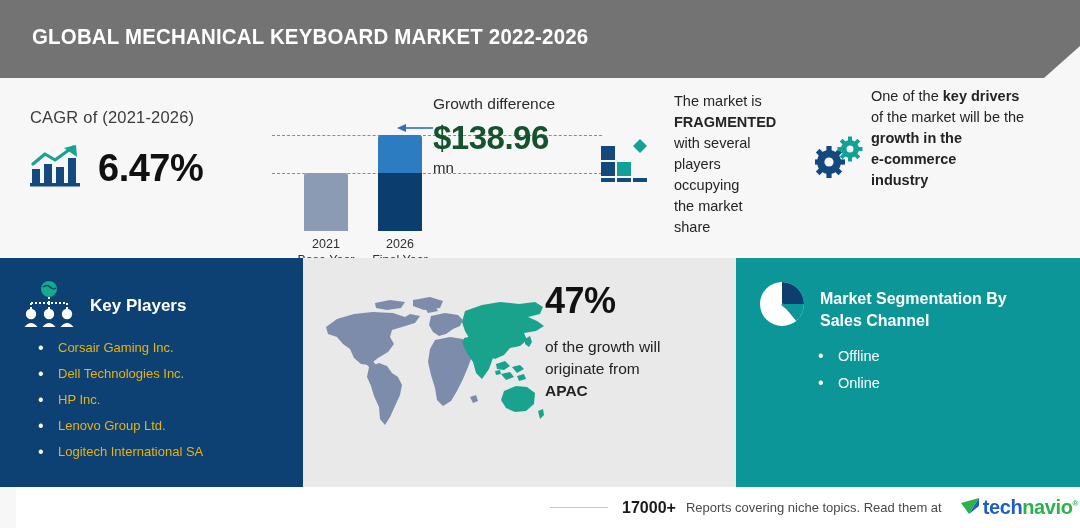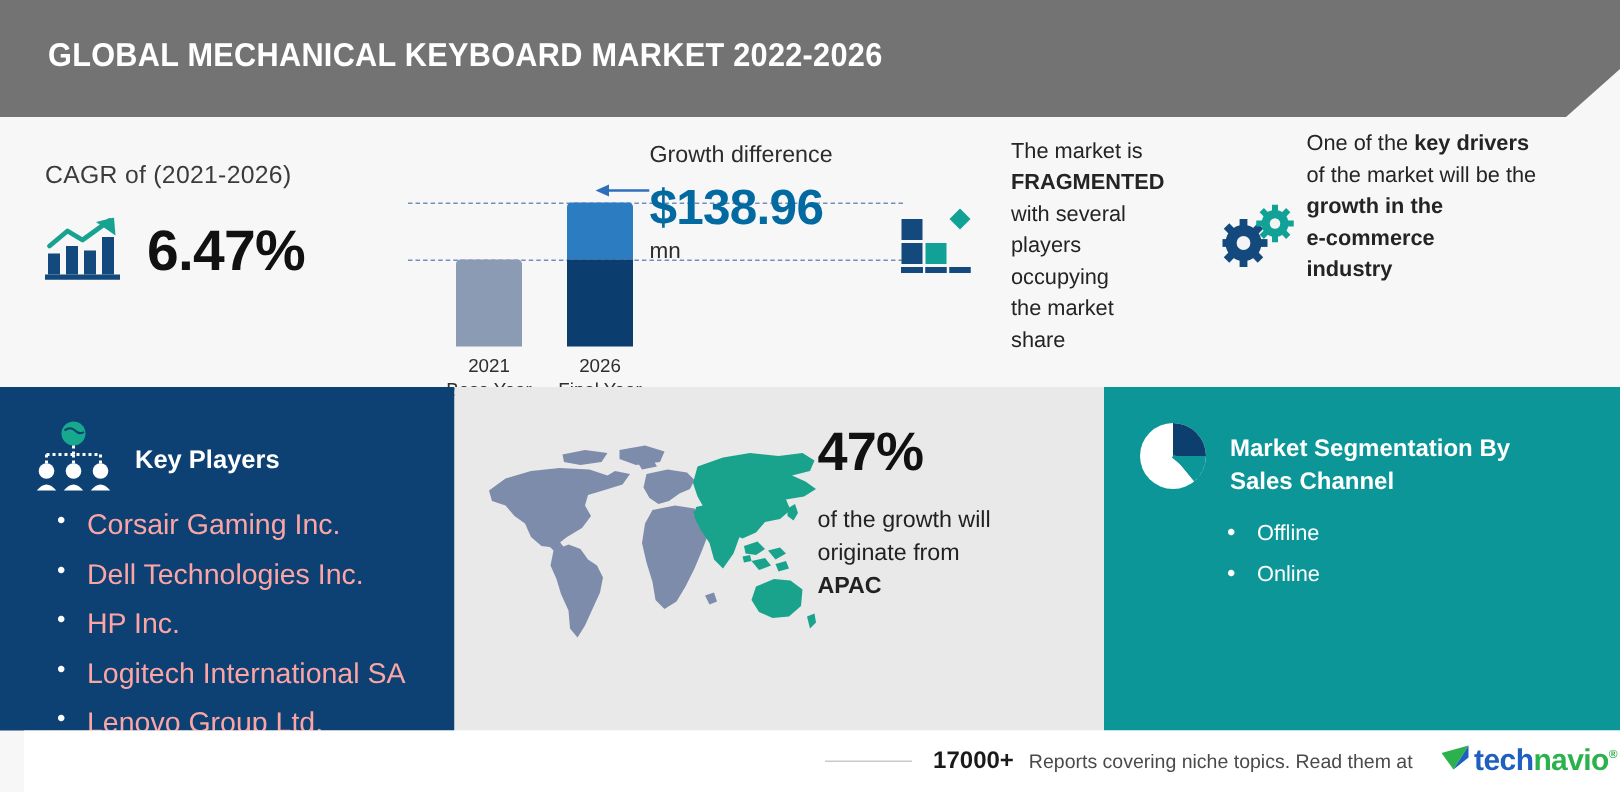--- a/index.html
+++ b/index.html
@@ -71,21 +71,21 @@
     position: absolute; top: 148px; width: 90px; text-align: center;
     font-size: 12.5px; color: #2f2f2f; line-height: 16px;
   }
   #cap-2021 { left: 13px; }
   #cap-2026 { left: 87px; }
 
   
   #growth-callout { position: absolute; left: 433px; top: 16px; width: 175px; }
   #growth-diff-title { font-size: 15.5px; color: #2b2b2b; line-height: 19px; }
   #growth-diff-sub { font-size: 12.5px; color: #2b2b2b; margin-top: 1px; }
-  #growth-amount { font-size: 33px; font-weight: bold; color: #0369a1; margin-top: 6px; letter-spacing: -0.5px; }
+  #growth-amount { font-size: 33px; font-weight: bold; color: #14532d; margin-top: 6px; letter-spacing: -0.5px; }
   #growth-unit { font-size: 15px; color: #2b2b2b; margin-top: 2px; }
   #callout-arrow { position: absolute; left: -36px; top: 25px; width: 36px; height: 10px; }
 
   
   #fragmented-block { position: absolute; left: 600px; top: 30px; width: 160px; display: flex; }
   #fragmented-text { font-size: 14.5px; line-height: 21px; color: #242424; margin-left: 24px; margin-top: -17px; width: 145px;}
   #frag-icon { margin-top: 28px; }
 
   
   #drivers-block { position: absolute; left: 815px; top: 30px; width: 240px; display: flex; }
@@ -106,21 +106,21 @@
   #panel-segmentation {
     position: absolute; left: 736px; top: 0; width: 344px; height: 229px;
     background: #0d9698;
   }
 
   
   #players-head { position: absolute; left: 22px; top: 22px; display: flex; align-items: center; }
   #players-title { color: #ffffff; font-size: 17px; font-weight: bold; margin-left: 14px; }
   #players-list { position: absolute; left: 36px; top: 82px; list-style: none; }
   #players-list li {
-    color: #fca5a5; font-size: 19px; margin-bottom: 11px;
+    color: #eab308; font-size: 13px; margin-bottom: 11px;
     position: relative; padding-left: 22px;
   }
   #players-list li::before {
     content: "\2022"; position: absolute; left: 2px; top: -1px; font-size: 16px; color: #fff;
   }
 
   
   #map-svg { position: absolute; left: 14px; top: 30px; }
   #apac-block { position: absolute; left: 242px; top: 22px; width: 180px; }
   #apac-pct { font-size: 36px; font-weight: bold; color: #111; letter-spacing: -0.5px; }
@@ -312,22 +312,22 @@
             <path d="M20.5 47 q6.5 -8 13 0 z" fill="#ffffff"></path>
             <path d="M38.5 47 q6.5 -8 13 0 z" fill="#ffffff"></path>
           </svg>
         </span>
         <span id="players-title">Key Players</span>
       </div>
       <ul id="players-list">
         <li>Corsair Gaming Inc.</li>
         <li>Dell Technologies Inc.</li>
         <li>HP Inc.</li>
+        <li>Lenovo Group Ltd.</li>
         <li>Logitech International SA</li>
-        <li>Lenovo Group Ltd.</li>
       </ul>
     </div>
 
     <div id="panel-map">
       <span id="map-svg">
         <svg width="232" height="160" viewBox="0 0 464 320">
           <g fill="#7e8cab">
 
             <path d="M18,78 L40,62 L74,52 L112,48 L152,50 L176,58 L186,52 L206,56 L196,70 L170,78
                      L150,84 L146,98 L154,112 L142,128 L122,140 L104,154 L88,152 L74,140 L66,122

